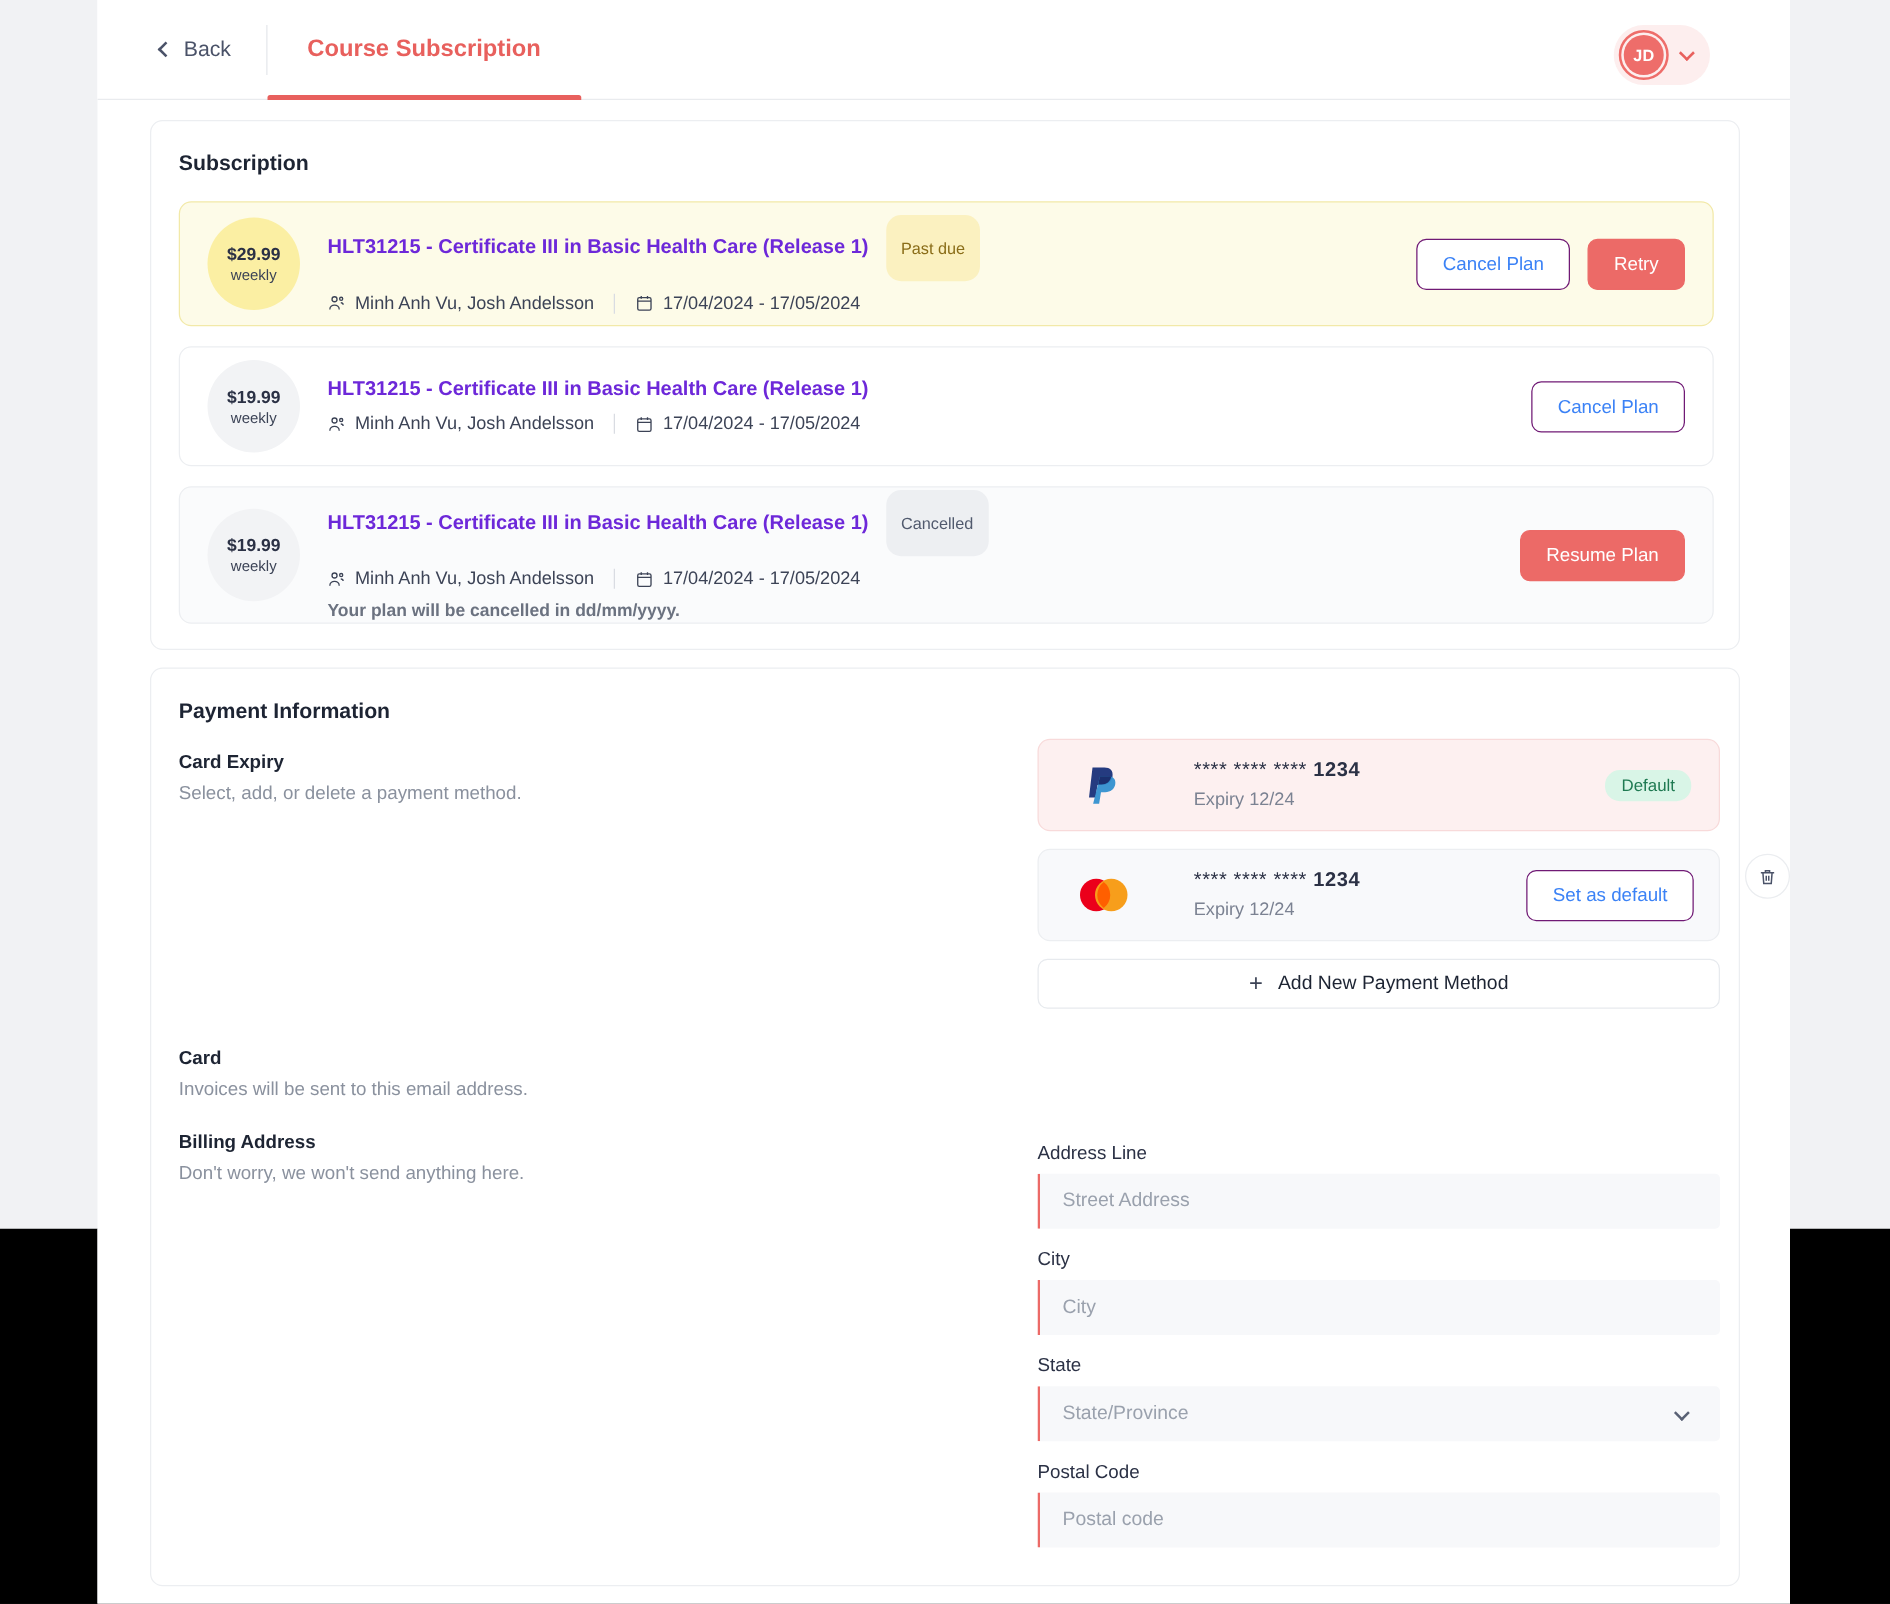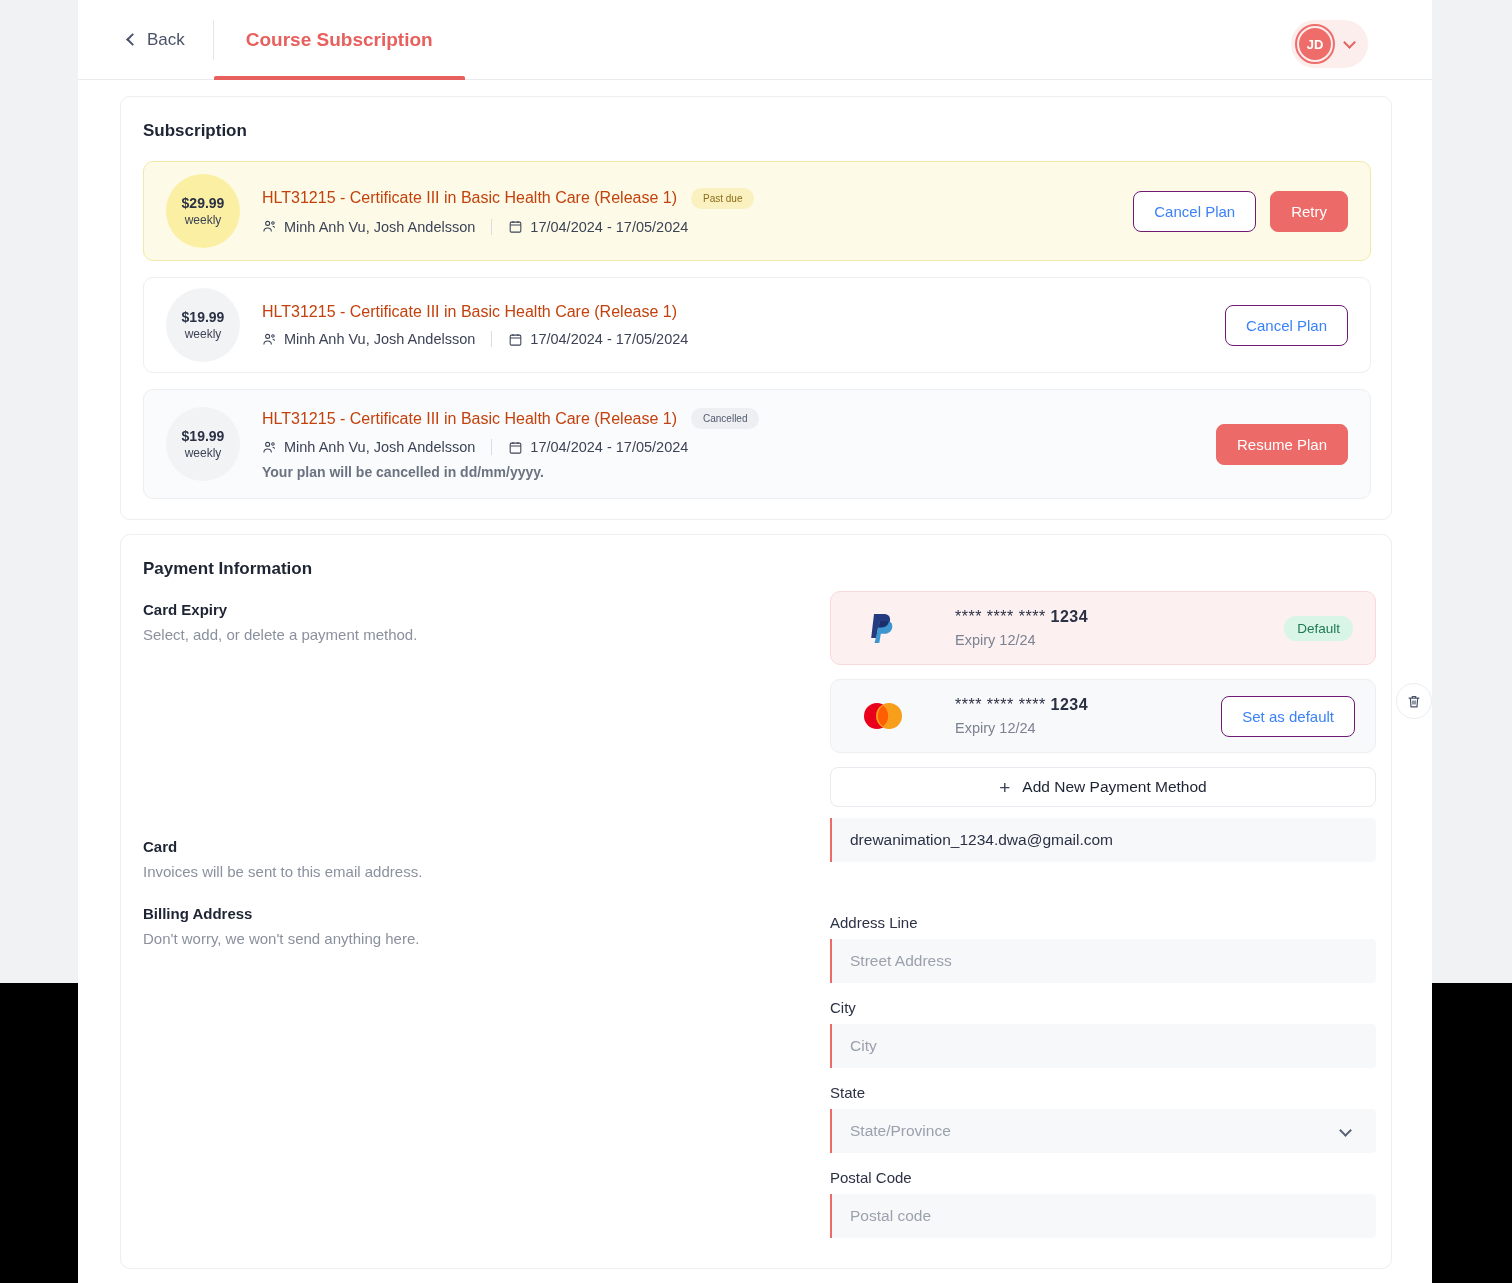--- a/index.html
+++ b/index.html
@@ -106,22 +106,22 @@
     display:flex; flex-direction:column; align-items:center; justify-content:center;
     margin-left:22px; flex:0 0 auto;
   }
   .price-circle.yellow { background:#fbefa3; }
   .price-circle.gray { background:#f2f3f5; }
   .price-amt { font-size:14px; font-weight:700; color:#2b3145; }
   .price-per { font-size:12px; color:#3c4356; margin-top:2px; }
 
   .sub-body { margin-left:22px; flex:1 1 auto; }
   .sub-row1 { display:flex; align-items:center; gap:14px; }
-  .sub-name { font-size:16px; font-weight:400; color:#c2410c; }
-  .badge { font-size:10px; border-radius:12px; padding:5px 12px; white-space:nowrap; }
+  .sub-name { font-size:16px; font-weight:700; color:#6d28d9; }
+  .badge { font-size:13px; border-radius:12px; padding:19px 12px; white-space:nowrap; }
   .badge.pastdue { background:#fbf1c0; color:#8a6d18; }
   .badge.cancel { background:#edeff2; color:#515a6e; }
   .sub-row2 { display:flex; align-items:center; margin-top:10px; }
   .meta { display:flex; align-items:center; gap:7px; font-size:14.5px; color:#3c4356; }
   .meta-sep { width:1px; height:16px; background:#d9dce2; margin:0 16px; }
   .sub-note { font-size:14px; color:#6b7280; margin-top:9px; font-weight:600; }
 
   .sub-actions { display:flex; align-items:center; gap:14px; margin-right:22px; flex:0 0 auto; }
   .btn {
     font-size:15px; border-radius:8px; padding:11px 20px; cursor:pointer; white-space:nowrap;
@@ -378,25 +378,20 @@
             </svg>
           </div>
         </div>
 
         <button class="btn-add">
           <span class="plus">+</span>
           <span>Add New Payment Method</span>
         </button>
       </div>
 
-      <div id="email-field-wrap">
-        <div class="field">
-          <span>drewanimation_1234.dwa@gmail.com</span>
-        </div>
-      </div>
 
       <div id="addr-group">
         <div class="field-wrap">
           <div class="field-label">Address Line</div>
           <div class="field placeholder">
             <span>Street Address</span>
           </div>
         </div>
         <div class="field-wrap">
           <div class="field-label">City</div>

